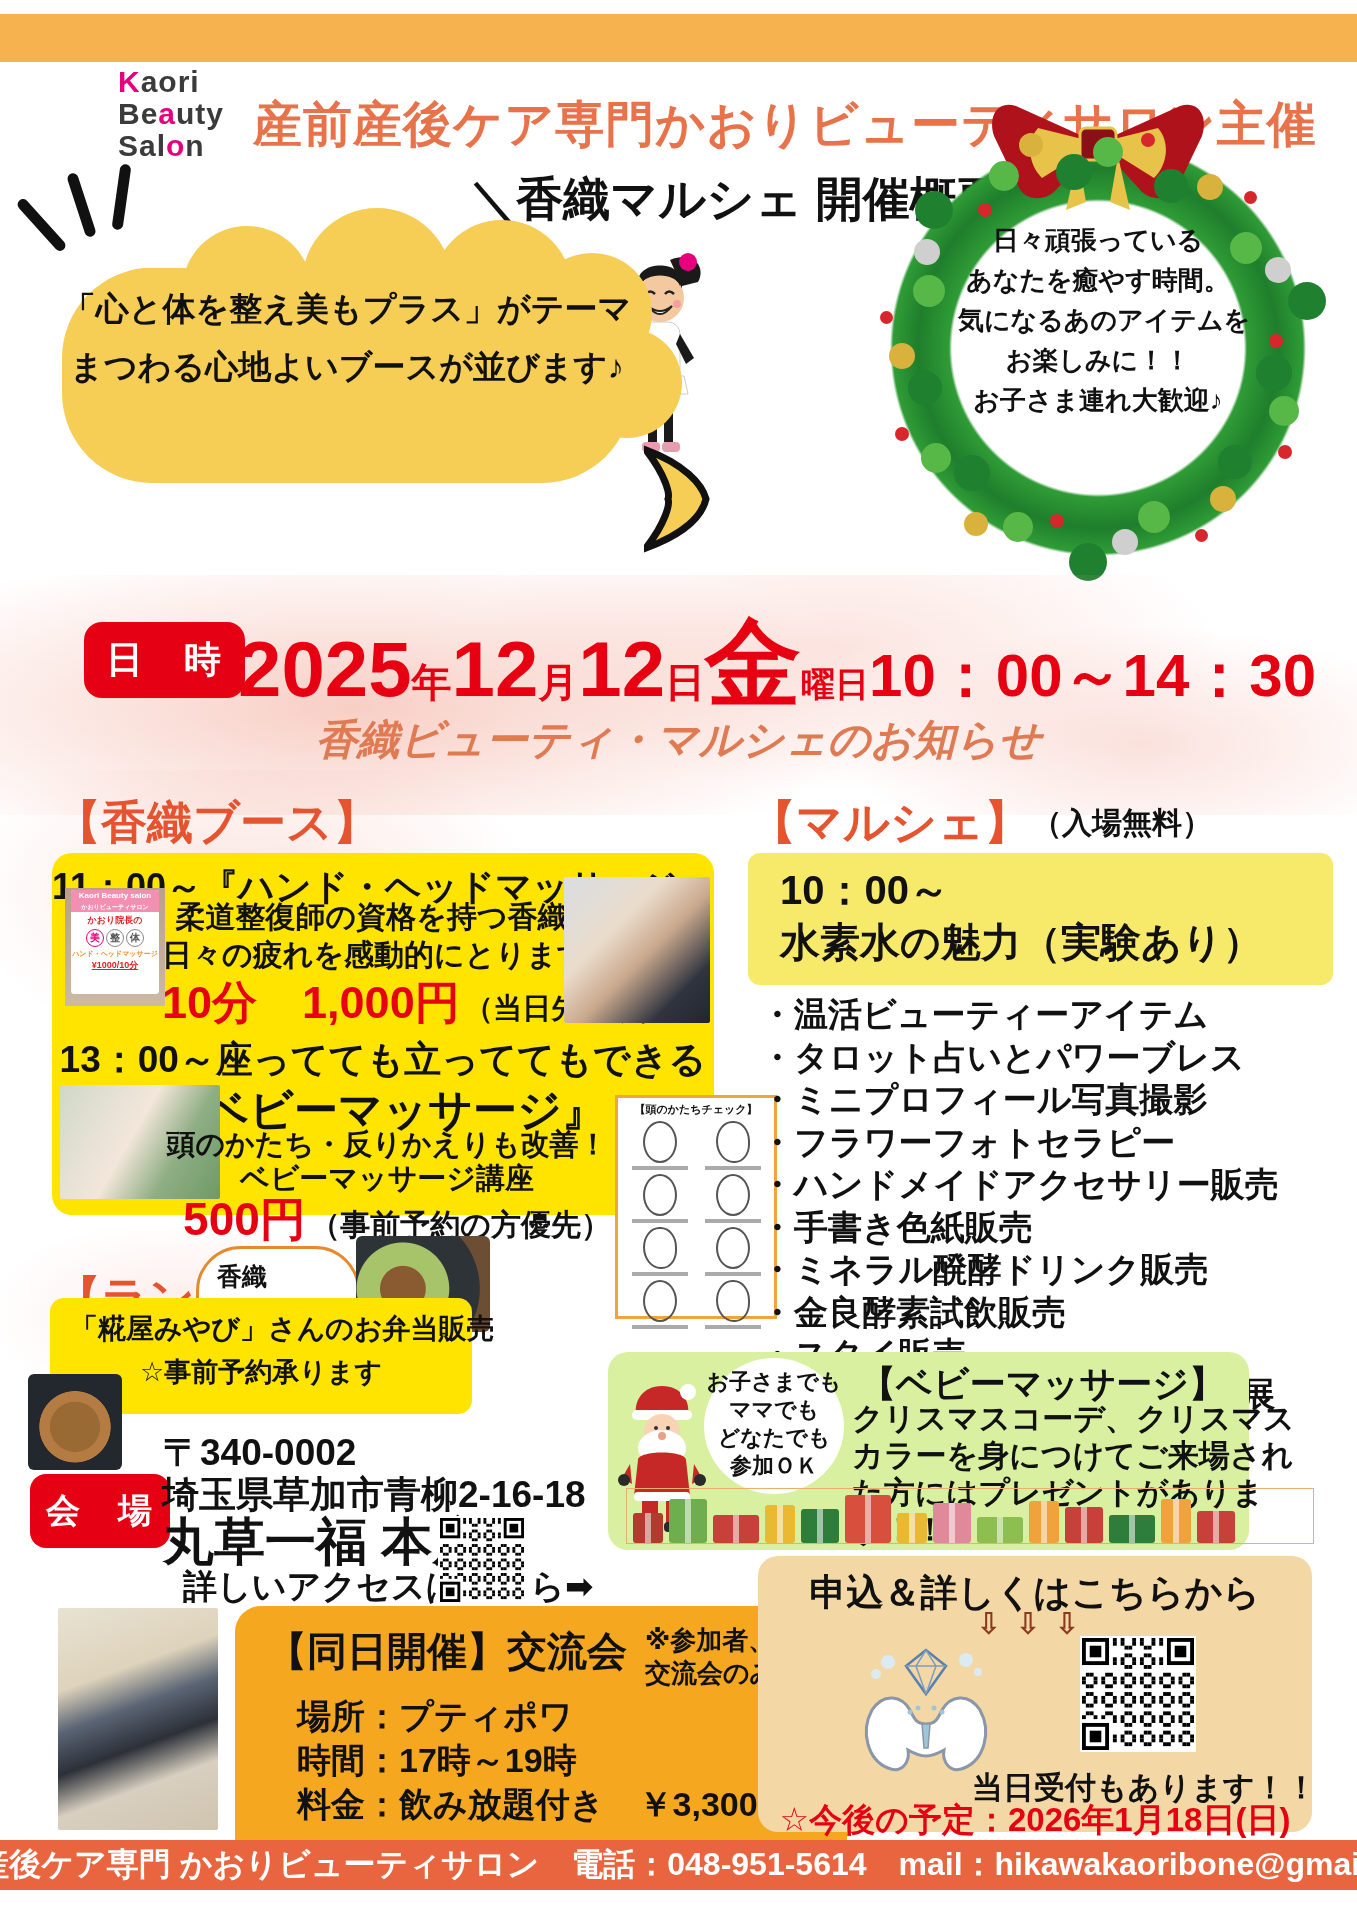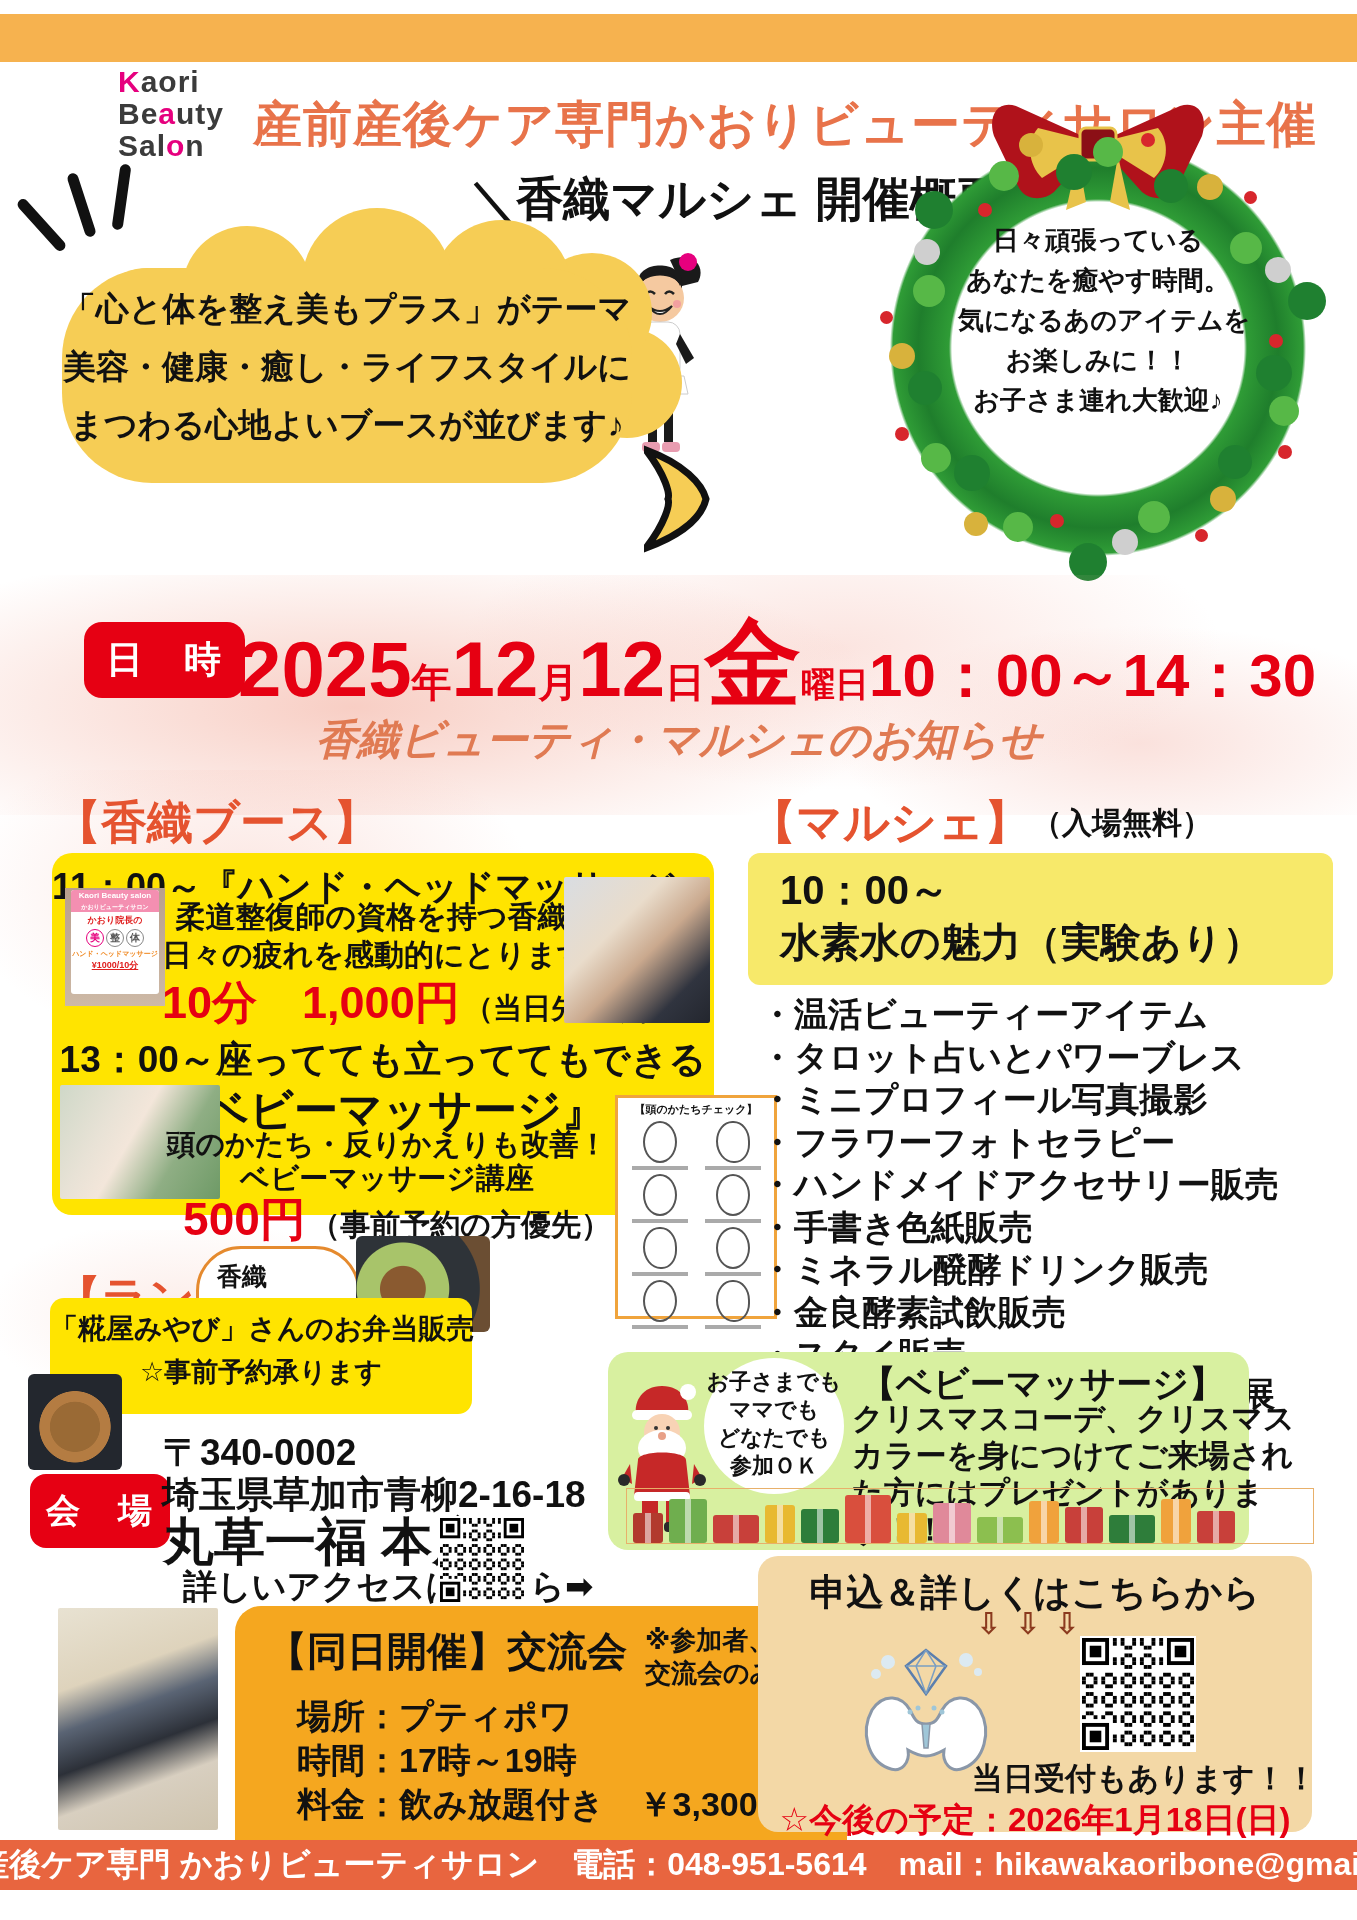--- a/index.html
+++ b/index.html
@@ -87,21 +87,21 @@
   .mb-1{position:absolute;left:32px;top:10px;font-size:40px;font-weight:900;}
   .mb-2{position:absolute;left:32px;top:62px;font-size:40px;font-weight:900;white-space:nowrap;}
   .marche-list{position:absolute;left:760px;top:993px;}
   .marche-item{font-size:34px;font-weight:900;line-height:42.5px;white-space:nowrap;}
   .marche-suffix{position:absolute;left:1138px;top:1372px;font-size:34px;font-weight:900;}
 
   
   .lunch-bubble{position:absolute;left:196px;top:1246px;width:158px;height:100px;background:#fff;border:3px solid #E58A2E;border-radius:45px;}
   .lb-text{position:absolute;left:18px;top:10px;font-size:25px;font-weight:900;line-height:34px;white-space:nowrap;}
   .lunch-box{position:absolute;left:50px;top:1298px;width:422px;height:116px;background:#FFE400;border-radius:14px;text-align:center;}
-  .lb1{margin-top:12px;font-size:28px;font-weight:900;white-space:nowrap;}
+  .lb1{margin-top:12px;font-size:28px;font-weight:900;white-space:nowrap;padding-left:20px;}
   .lb2{margin-top:6px;font-size:27px;font-weight:900;}
 
   
   .venue-badge{position:absolute;left:30px;top:1474px;background:#E60013;color:#fff;font-size:34px;font-weight:900;padding:14px 16px;border-radius:16px;letter-spacing:2px;}
   .v-zip{position:absolute;left:163px;top:1428px;font-size:37px;font-weight:900;}
   .v-addr{position:absolute;left:162px;top:1470px;font-size:37px;font-weight:900;white-space:nowrap;}
   .v-name{position:absolute;left:163px;top:1508px;font-size:51px;font-weight:900;white-space:nowrap;}
   .v-access{position:absolute;left:183px;top:1564px;font-size:34px;font-weight:900;white-space:nowrap;}
   .qr-wrap{position:absolute;background:#fff;padding:2px;}
   .qr-wrap svg{display:block;}
@@ -122,21 +122,21 @@
   .meetup-box{position:absolute;left:235px;top:1606px;width:612px;height:272px;background:#F5A71F;border-radius:26px;}
   .mu-title-row{position:absolute;left:32px;top:18px;display:flex;gap:18px;align-items:flex-start;}
   .mu-title{font-size:40px;font-weight:900;white-space:nowrap;}
   .mu-notes{font-size:26px;font-weight:900;line-height:33px;white-space:nowrap;}
   .mu-line{position:absolute;left:62px;font-size:34px;font-weight:900;white-space:nowrap;}
 
   
   .apply-box{position:absolute;left:758px;top:1556px;width:554px;height:276px;background:#F3D8A6;border-radius:20px;}
   .ap-title{position:absolute;left:0;top:12px;width:554px;text-align:center;font-size:37px;font-weight:900;white-space:nowrap;}
   .ap-arrows{position:absolute;left:0;top:50px;width:554px;text-align:center;font-size:30px;font-weight:700;color:#8B3A1E;letter-spacing:14px;}
-  .ap-note{position:absolute;left:214px;top:202px;width:340px;text-align:center;font-size:31px;font-weight:900;white-space:nowrap;}
+  .ap-note{position:absolute;left:214px;top:211px;width:340px;text-align:center;font-size:31px;font-weight:900;white-space:nowrap;}
   .ap-sched{position:absolute;left:0;top:242px;width:554px;text-align:center;font-size:33px;font-weight:900;color:#E60012;white-space:nowrap;}
   .pelvis{position:absolute;left:100px;top:84px;}
 
   .footer{position:absolute;left:0;top:1840px;width:1357px;height:50px;background:#E8653F;color:#fff;
      display:flex;align-items:center;justify-content:center;font-size:32px;font-weight:900;white-space:nowrap;}
 </style>
 </head>
 <body>
 
 <div class="page">
@@ -233,21 +233,20 @@
       <div class="blob" style="left: 520px; top: 120px; width: 110px; height: 110px;"></div>
       <div class="blob" style="left: 20px; top: 150px; width: 100px; height: 100px;"></div>
       <div class="blob" style="left: 480px; top: 45px; width: 120px; height: 120px;"></div>
       <div class="blob" style="left: 380px; top: 12px; width: 140px; height: 140px;"></div>
       <div class="blob" style="left: 250px; top: 0px; width: 150px; height: 150px;"></div>
       <div class="blob" style="left: 130px; top: 18px; width: 130px; height: 130px;"></div>
       <div class="blob" style="left: 40px; top: 60px; width: 110px; height: 110px;"></div>
     <div class="bubble-core"></div>
     <div class="bubble-text">
         <div class="bubble-line">「心と体を整え美もプラス」がテーマ</div>
-        <div class="bubble-line">美容・健康・癒し・ライフスタイルに</div>
         <div class="bubble-line">まつわる心地よいブースが並びます♪</div>
       </div>
     <div class="bubble-tail">
       <svg width="70" height="110" viewBox="0 0 70 110">
         <path d="M2 6 C40 20 58 40 62 55 C58 72 40 90 2 104 C22 78 26 60 24 55 C26 50 22 32 2 6 Z" fill="#F6CD55" stroke="#111" stroke-width="7"></path>
       </svg>
     </div>
   </div>
   <div class="emph" style="left:36px;top:192px;transform:rotate(-42deg);"></div>
   <div class="emph" style="left:76px;top:172px;transform:rotate(-18deg);"></div>

